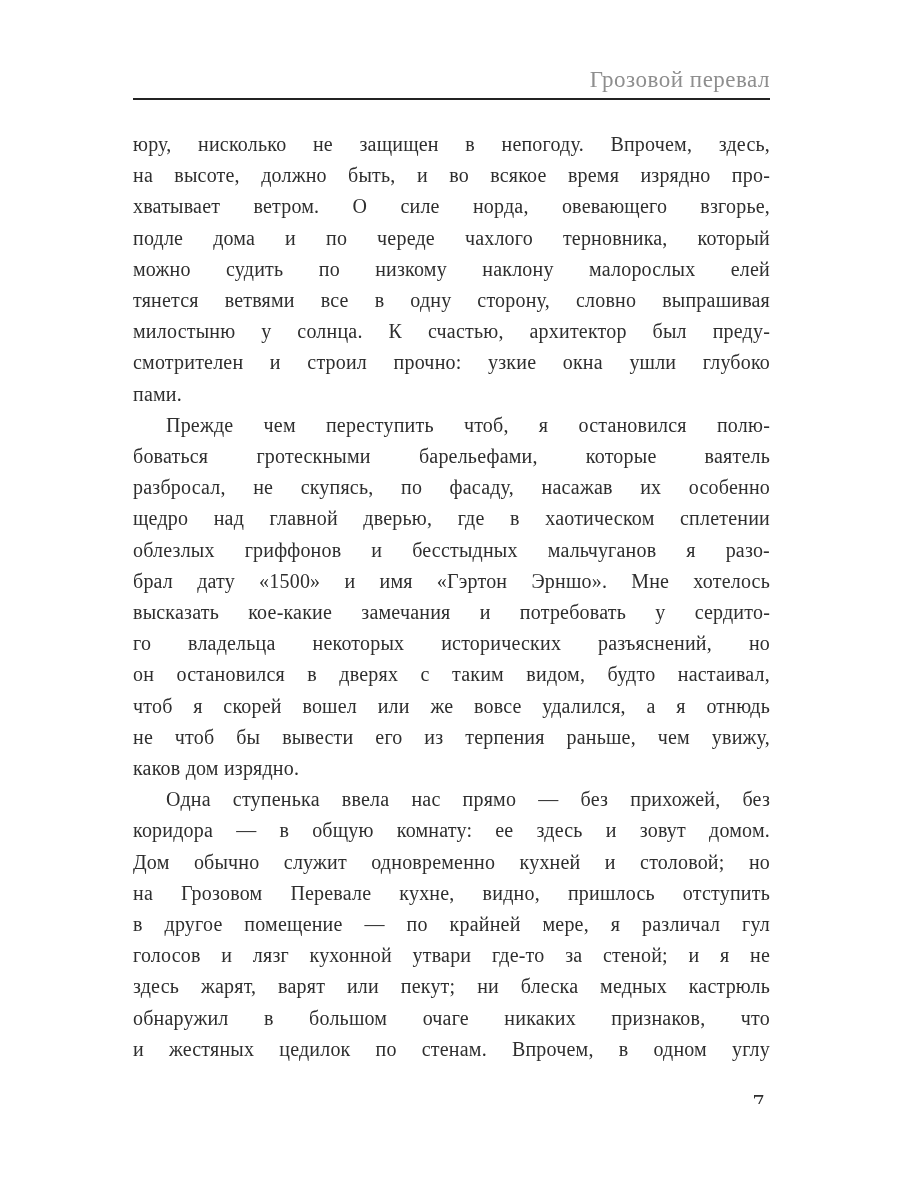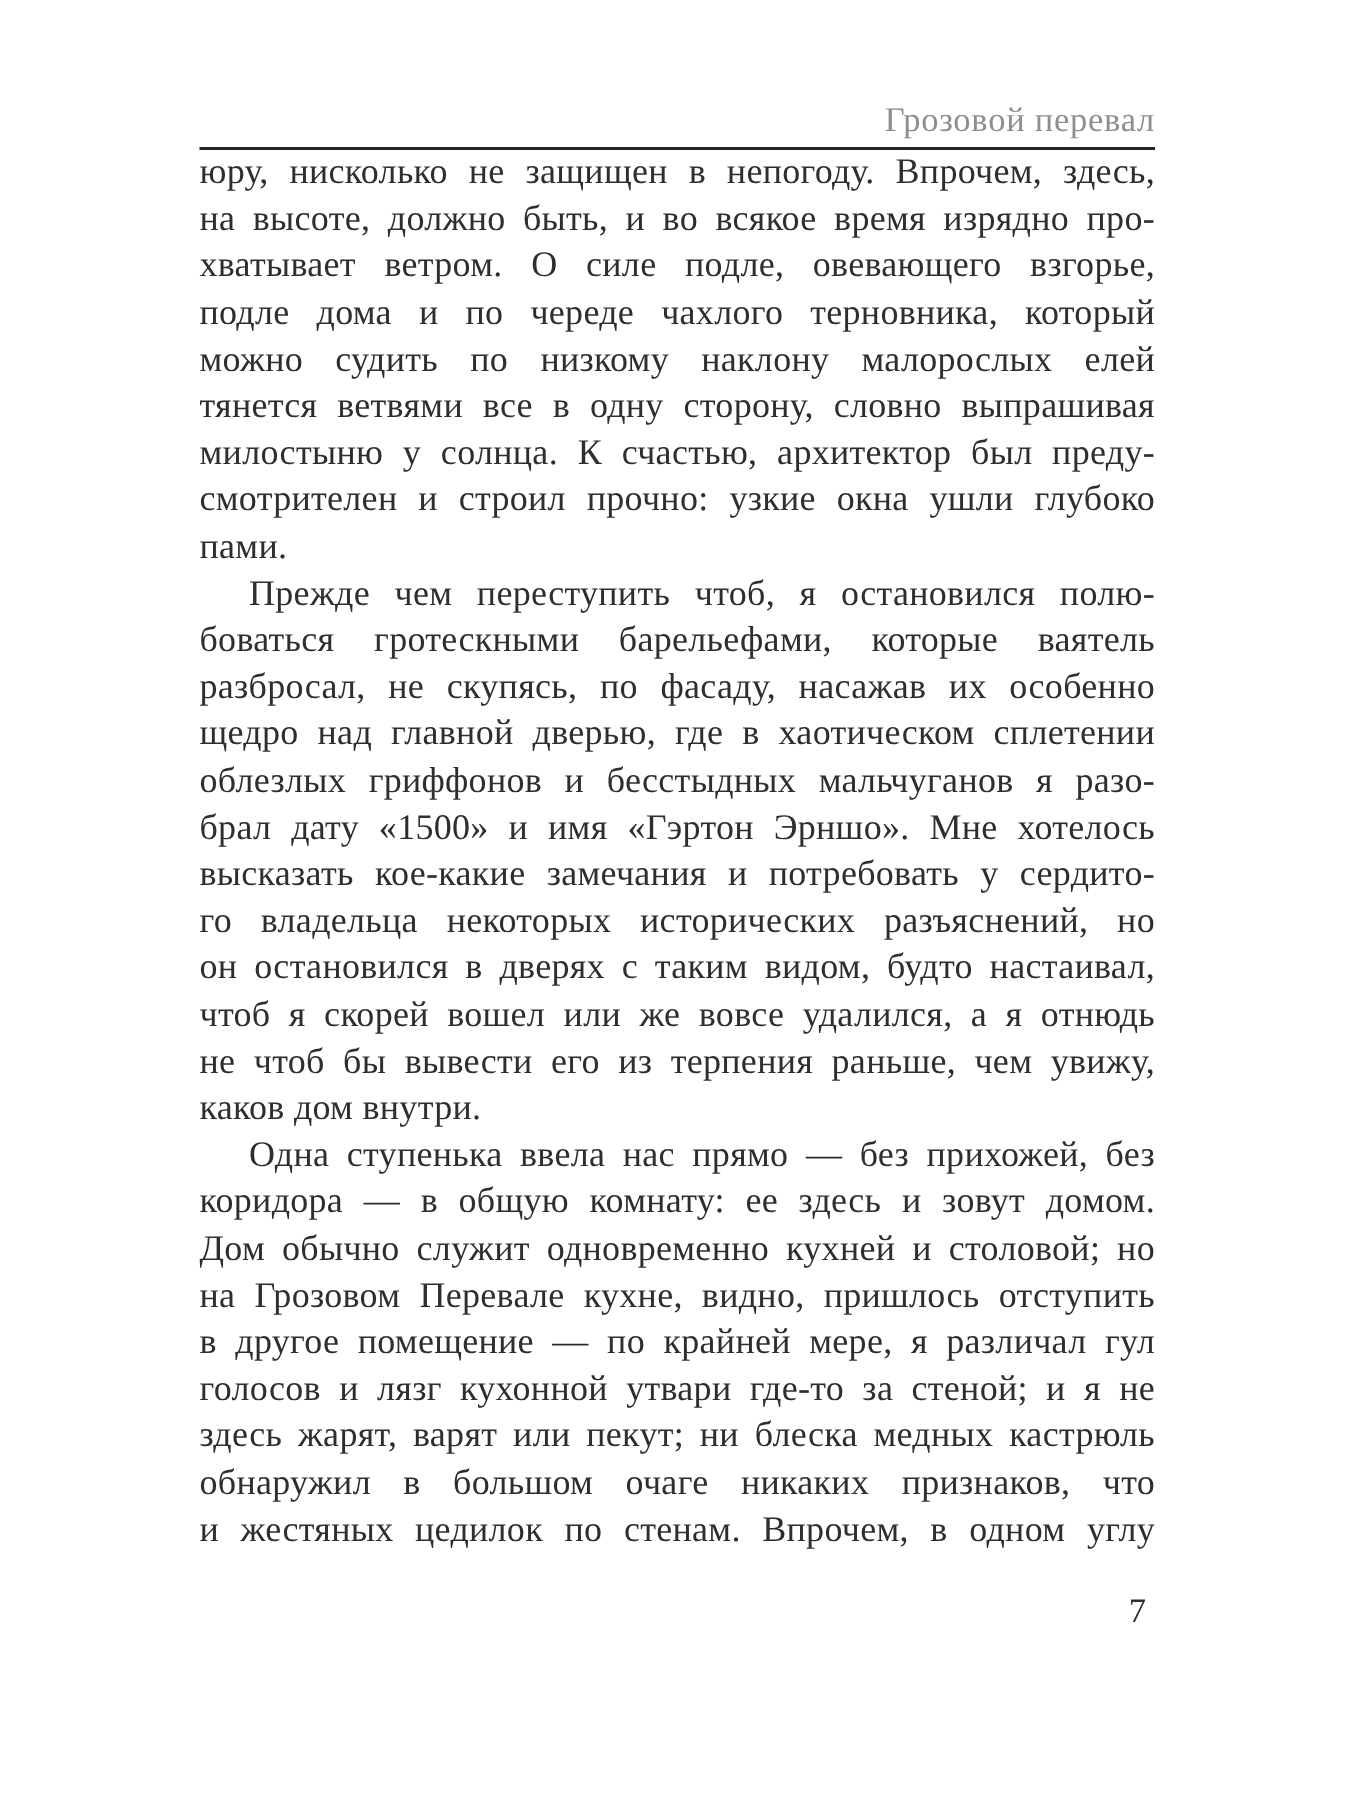--- a/index.html
+++ b/index.html
@@ -28,23 +28,23 @@
     font-size: 23px;
     line-height: 28px;
     letter-spacing: 0.5px;
   }
   .rule {
     margin-top: 4px;
     height: 2px;
     background: var(--rule);
   }
   .text-block {
-    margin-top: 0;
+    margin-top: 29px;
     color: var(--body-text);
-    font-size: 24px;
+    font-size: 20px;
     line-height: 31.2px;
     letter-spacing: 0.2px;
   }
   .line {
     text-align: justify;
     text-align-last: justify;
     white-space: normal;
   }
   .line.indent { text-indent: 33px; }
   .line.no-just { text-align-last: left; }
@@ -61,39 +61,39 @@
 
 <div class="page">
   <div class="header">
     <div class="running-title">Грозовой перевал</div>
     <div class="rule"></div>
   </div>
 
   <div class="text-block" id="text-block">
       <div class="line">юру, нисколько не защищен в непогоду. Впрочем, здесь,</div>
       <div class="line">на высоте, должно быть, и во всякое время изрядно про-</div>
-      <div class="line">хватывает ветром. О силе подле, овевающего взгорье,</div>
+      <div class="line">хватывает ветром. О силе норда, овевающего взгорье,</div>
       <div class="line">подле дома и по череде чахлого терновника, который</div>
       <div class="line">можно судить по низкому наклону малорослых елей</div>
       <div class="line">тянется ветвями все в одну сторону, словно выпрашивая</div>
       <div class="line">милостыню у солнца. К счастью, архитектор был преду-</div>
       <div class="line">смотрителен и строил прочно: узкие окна ушли глубоко</div>
       <div class="line no-just">пами.</div>
       <div class="line indent">Прежде чем переступить чтоб, я остановился полю-</div>
       <div class="line">боваться гротескными барельефами, которые ваятель</div>
       <div class="line">разбросал, не скупясь, по фасаду, насажав их особенно</div>
       <div class="line">щедро над главной дверью, где в хаотическом сплетении</div>
       <div class="line">облезлых гриффонов и бесстыдных мальчуганов я разо-</div>
       <div class="line">брал дату «1500» и имя «Гэртон Эрншо». Мне хотелось</div>
       <div class="line">высказать кое-какие замечания и потребовать у сердито-</div>
       <div class="line">го владельца некоторых исторических разъяснений, но</div>
       <div class="line">он остановился в дверях с таким видом, будто настаивал,</div>
       <div class="line">чтоб я скорей вошел или же вовсе удалился, а я отнюдь</div>
       <div class="line">не чтоб бы вывести его из терпения раньше, чем увижу,</div>
-      <div class="line no-just">каков дом внутри.</div>
+      <div class="line no-just">каков дом изрядно.</div>
       <div class="line indent">Одна ступенька ввела нас прямо — без прихожей, без</div>
       <div class="line">коридора — в общую комнату: ее здесь и зовут домом.</div>
       <div class="line">Дом обычно служит одновременно кухней и столовой; но</div>
       <div class="line">на Грозовом Перевале кухне, видно, пришлось отступить</div>
       <div class="line">в другое помещение — по крайней мере, я различал гул</div>
       <div class="line">голосов и лязг кухонной утвари где-то за стеной; и я не</div>
       <div class="line">здесь жарят, варят или пекут; ни блеска медных кастрюль</div>
       <div class="line">обнаружил в большом очаге никаких признаков, что</div>
       <div class="line">и жестяных цедилок по стенам. Впрочем, в одном углу</div>
     </div>

